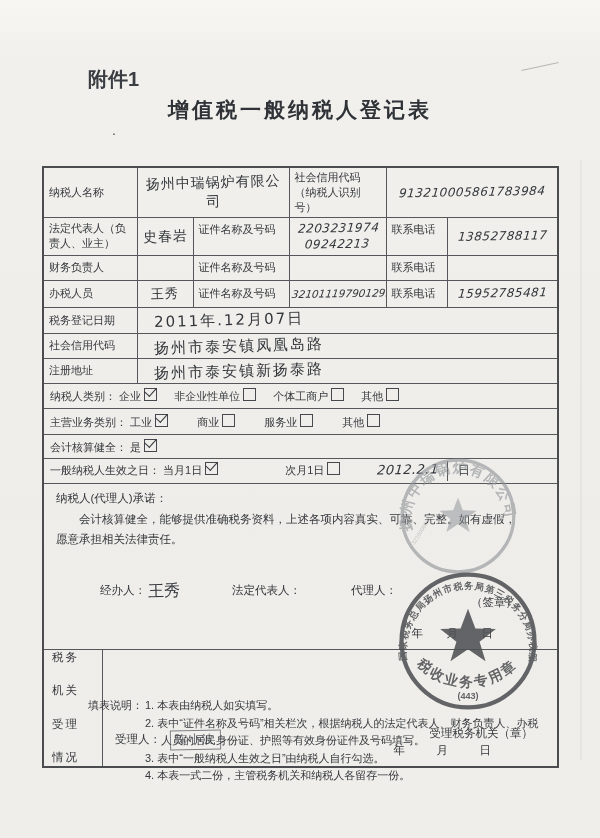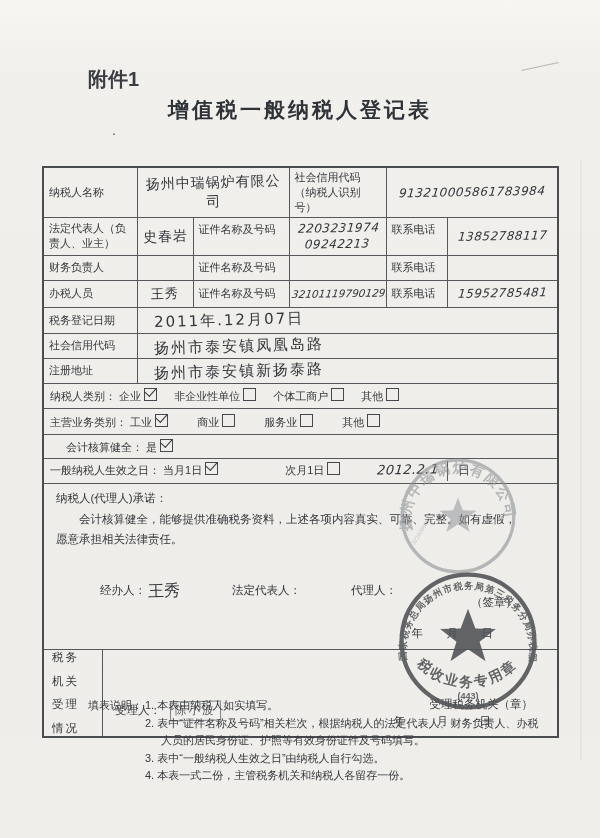--- a/index.html
+++ b/index.html
@@ -54,21 +54,21 @@
   .sig-row .handler{margin-left:44px;}
   .sig-row .sig{font-size:16px;margin-left:2px;}
   .sig-row .legal{margin-left:52px;}
   .sig-row .agent{margin-left:50px;}
   .sig-row .sealhint{margin-left:auto;margin-right:28px;margin-top:24px;}
   .date-row{text-align:right;padding-right:46px;margin-top:16px;font-size:11.5px;letter-spacing:6px;}
 
   .accept-wrap{display:flex;height:100%;}
   .accept-label{
     width:50px;border-right:1px solid #55575a;display:flex;flex-direction:column;
-    justify-content:center;padding-left:8px;gap:8px;font-size:11.5px;letter-spacing:2px;
+    justify-content:center;padding-left:8px;gap:18px;font-size:11.5px;letter-spacing:2px;
   }
   .accept-content{flex:1;position:relative;}
   .acceptor{position:absolute;left:12px;bottom:16px;font-size:11.5px;}
   .name-stamp{
     display:inline-block;border:1px solid #7c8084;color:#5f646a;padding:1px 4px;
     font-size:11.5px;letter-spacing:2px;transform:rotate(-1deg);margin-left:6px;background:rgba(255,255,255,0.15);
   }
   .org-seal-label{position:absolute;right:24px;bottom:24px;font-size:11.5px;}
   .org-date{position:absolute;right:56px;bottom:7px;font-size:11.5px;letter-spacing:10px;}
 
@@ -166,21 +166,21 @@
       <td colspan="6" style="padding-left:6px">
         <span class="lbl">主营业务类别：</span>
         <span class="opt" style="margin-right:26px"><span>工业</span><span class="cb checked"></span></span>
         <span class="opt" style="margin-right:26px"><span>商业</span><span class="cb"></span></span>
         <span class="opt" style="margin-right:26px"><span>服务业</span><span class="cb"></span></span>
         <span class="opt"><span>其他</span><span class="cb"></span></span>
       </td>
     </tr>
 
     <tr style="height:24px">
-      <td colspan="6" style="padding-left:22px">
+      <td colspan="6" style="padding-left:6px">
         <span class="lbl">会计核算健全：</span>
         <span class="opt"><span>是</span><span class="cb checked"></span></span>
       </td>
     </tr>
 
     <tr style="height:25px">
       <td colspan="6" style="padding-left:6px">
         <span class="lbl">一般纳税人生效之日：</span>
         <span class="opt" style="margin-right:64px"><span>当月1日</span><span class="cb checked"></span></span>
         <span class="opt" style="margin-right:34px"><span>次月1日</span><span class="cb"></span></span>

